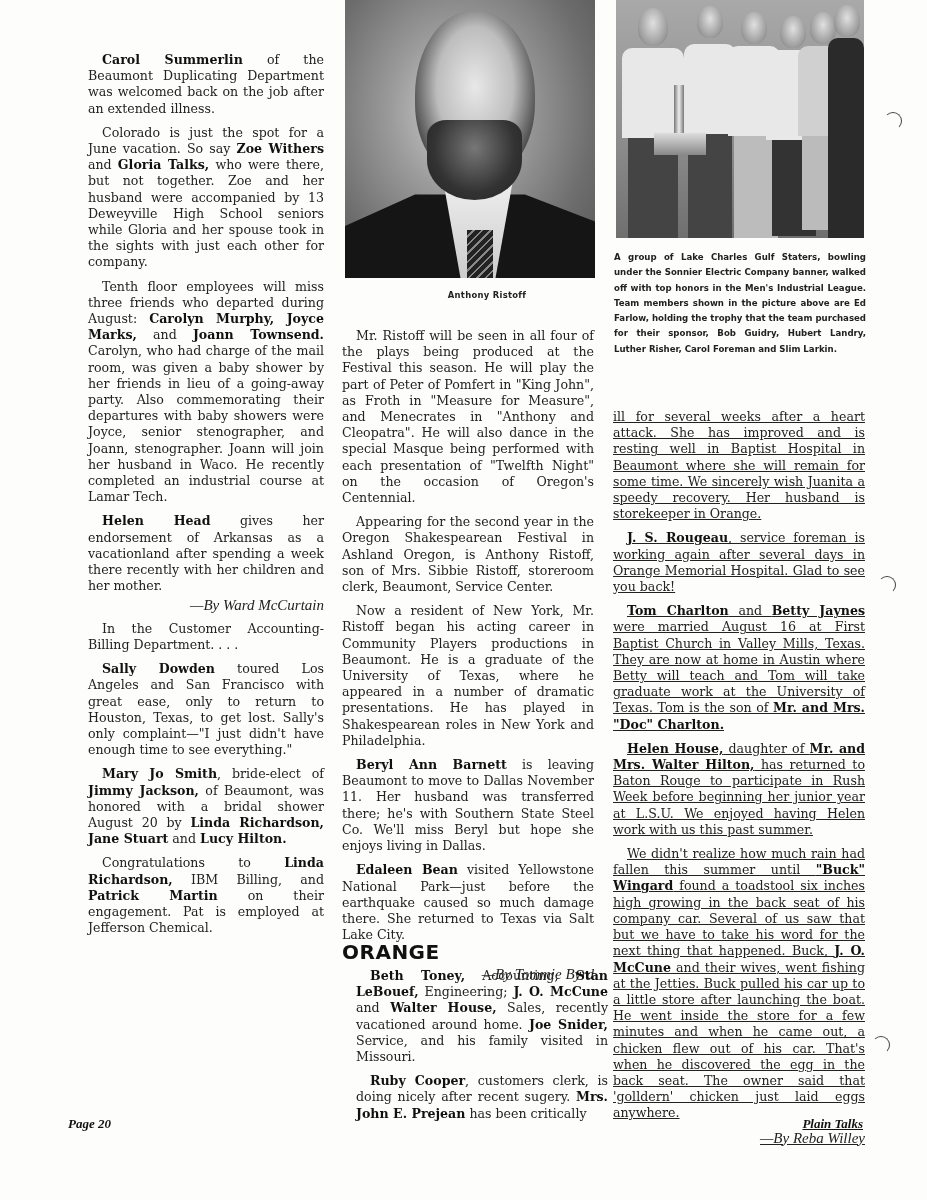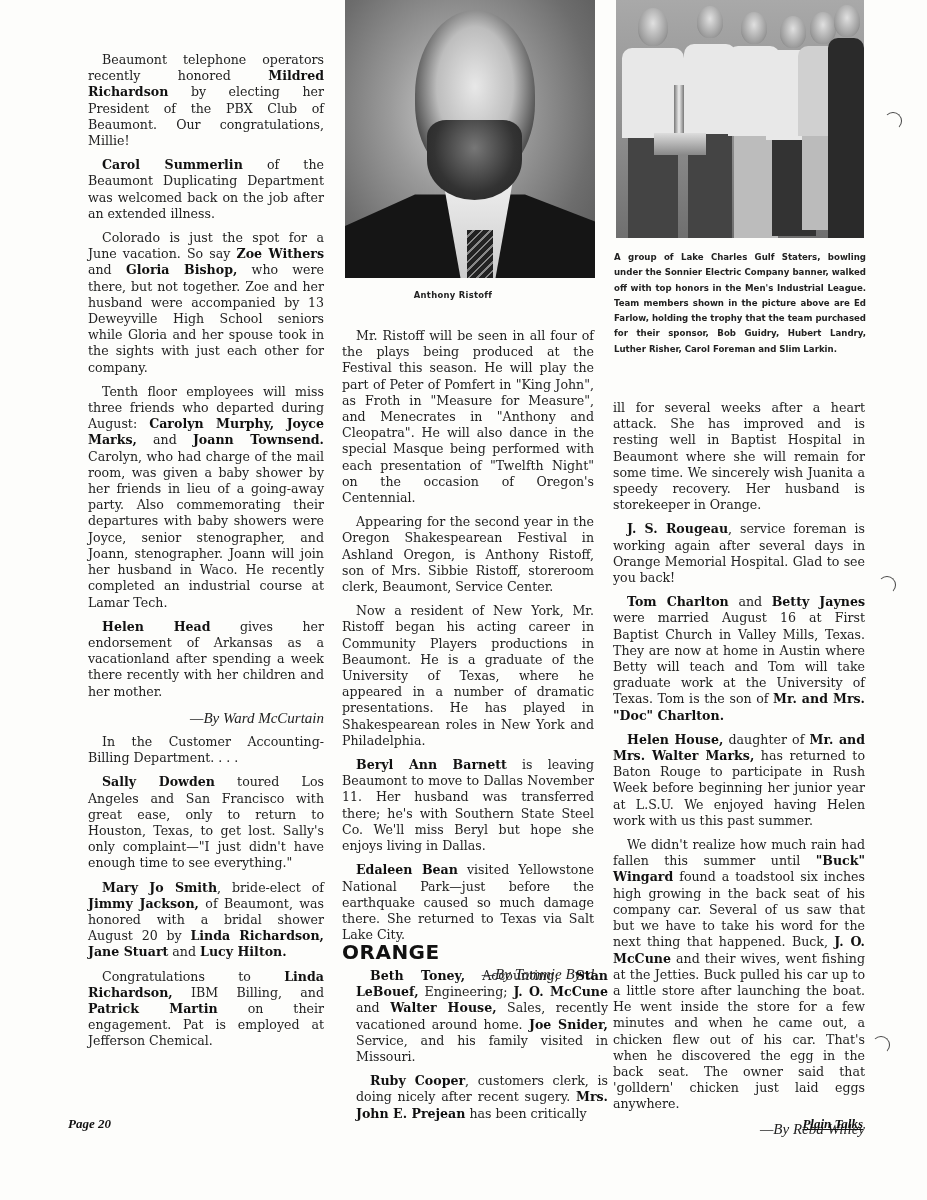--- a/index.html
+++ b/index.html
@@ -18,21 +18,21 @@
   .col p { margin: 0 0 8px 0; text-indent: 14px; }
   .col p.noindent { text-indent: 0; }
   .col b { font-weight: bold; color: #111; }
   .byline {
     text-align: right; font-style: italic; font-size: 15px;
     margin: 2px 0 10px 0; text-indent: 0 !important;
     font-family: "Liberation Serif", serif;
   }
   #col1 { left: 88px; top: 52px; width: 236px; }
   #col2 { left: 342px; top: 328px; width: 252px; }
-  #col3 { left: 613px; top: 400px; width: 252px; }
+  #col3 { left: 613px; top: 409px; width: 252px; text-decoration: underline; }
 
   .photo {
     position: absolute; background: #777; overflow: hidden;
   }
   #photo-ristoff { left: 345px; top: 0; width: 250px; height: 278px;
     background: radial-gradient(ellipse at 45% 40%, #cfcfcf 0%, #9a9a9a 35%, #6d6d6d 70%, #555 100%); }
   #photo-ristoff .head {
     position: absolute; left: 70px; top: 10px; width: 120px; height: 170px;
     border-radius: 50% 50% 45% 45%;
     background: radial-gradient(ellipse at 50% 45%, #e8e8e8 0%, #bdbdbd 45%, #3a3a3a 80%, #222 100%);
@@ -54,21 +54,21 @@
   }
   #photo-ristoff .tie {
     position: absolute; left: 122px; top: 230px; width: 26px; height: 48px;
     background: repeating-linear-gradient(135deg, #222 0 4px, #888 4px 6px);
   }
   .caption-center {
     position: absolute; font-family: "DejaVu Sans", sans-serif;
     font-weight: bold; font-size: 8.4px; letter-spacing: 0.3px;
     color: #222; text-align: center;
   }
-  #caption-ristoff { left: 328px; top: 290px; width: 250px; }
+  #caption-ristoff { left: 362px; top: 290px; width: 250px; }
 
   #photo-team { left: 616px; top: 0; width: 248px; height: 238px;
     background: linear-gradient(#a9a9a9, #8c8c8c 60%, #6f6f6f); }
   .person {
     position: absolute; bottom: 0;
   }
   .person .ph { position: absolute; width: 26px; height: 32px; border-radius: 50% 50% 45% 45%;
     background: radial-gradient(ellipse at 50% 40%, #e0e0e0, #9a9a9a 70%, #555); }
   .person .pb { position: absolute; width: 52px; height: 90px; border-radius: 10px 10px 0 0; background: #e8e8e8; }
   .person .pl { position: absolute; width: 44px; height: 120px; background: #444; }
@@ -100,25 +100,24 @@
 
   .binder-mark {
     position: absolute; width: 16px; height: 16px; border: 1.5px solid #444;
     border-radius: 50%; border-bottom-color: transparent; border-left-color: transparent;
   }
 </style>
 </head>
 <body>
 
 <div class="col" id="col1">
-  <p><span>Beaumont telephone operators recently honored </span><b>Mildred Richardson</b><span> by electing her President of the PBX Club of Beaumont. Our congratulations, Millie!</span></p>
   <p><b>Carol Summerlin</b><span> of the Beaumont Duplicating Department was welcomed back on the job after an extended illness.</span></p>
-  <p><span>Colorado is just the spot for a June vacation. So say </span><b>Zoe Withers</b><span> and </span><b>Gloria Bishop,</b><span> who were there, but not together. Zoe and her husband were accompanied by 13 Deweyville High School seniors while Gloria and her spouse took in the sights with just each other for company.</span></p>
+  <p><span>Colorado is just the spot for a June vacation. So say </span><b>Zoe Withers</b><span> and </span><b>Gloria Talks,</b><span> who were there, but not together. Zoe and her husband were accompanied by 13 Deweyville High School seniors while Gloria and her spouse took in the sights with just each other for company.</span></p>
   <p><span>Tenth floor employees will miss three friends who departed during August: </span><b>Carolyn Murphy, Joyce Marks,</b><span> and </span><b>Joann Townsend.</b><span> Carolyn, who had charge of the mail room, was given a baby shower by her friends in lieu of a going-away party. Also commemorating their departures with baby showers were Joyce, senior stenographer, and Joann, stenographer. Joann will join her husband in Waco. He recently completed an industrial course at Lamar Tech.</span></p>
-  <p style="margin-bottom:10px"><b>Helen Head</b><span> gives her endorsement of Arkansas as a vacationland after spending a week there recently with her children and her mother.</span></p>
+  <p style="margin-bottom:2px"><b>Helen Head</b><span> gives her endorsement of Arkansas as a vacationland after spending a week there recently with her children and her mother.</span></p>
   <p class="byline">—By Ward McCurtain</p>
   <p>In the Customer Accounting-Billing Department. . . .</p>
   <p><b>Sally Dowden</b><span> toured Los Angeles and San Francisco with great ease, only to return to Houston, Texas, to get lost. Sally's only complaint—"I just didn't have enough time to see everything."</span></p>
   <p><b>Mary Jo Smith</b><span>, bride-elect of </span><b>Jimmy Jackson,</b><span> of Beaumont, was honored with a bridal shower August 20 by </span><b>Linda Richardson, Jane Stuart</b><span> and </span><b>Lucy Hilton.</b></p>
   <p><span>Congratulations to </span><b>Linda Richardson,</b><span> IBM Billing, and </span><b>Patrick Martin</b><span> on their engagement. Pat is employed at Jefferson Chemical.</span></p>
 
 </div>
 
 <div class="photo" id="photo-ristoff">
   <div class="suit"></div>
@@ -179,21 +178,21 @@
 
 <div class="col" id="col2b">
   <p><b>Beth Toney,</b><span> Accounting; </span><b>Stan LeBouef,</b><span> Engineering; </span><b>J. O. McCune</b><span> and </span><b>Walter House,</b><span> Sales, recently vacationed around home. </span><b>Joe Snider,</b><span> Service, and his family visited in Missouri.</span></p>
   <p><b>Ruby Cooper</b><span>, customers clerk, is doing nicely after recent sugery. </span><b>Mrs. John E. Prejean</b><span> has been critically</span></p>
 </div>
 
 <div class="col" id="col3">
   <p class="noindent">ill for several weeks after a heart attack. She has improved and is resting well in Baptist Hospital in Beaumont where she will remain for some time. We sincerely wish Juanita a speedy recovery. Her husband is storekeeper in Orange.</p>
   <p><b>J. S. Rougeau</b><span>, service foreman is working again after several days in Orange Memorial Hospital. Glad to see you back!</span></p>
   <p><b>Tom Charlton</b><span> and </span><b>Betty Jaynes</b><span> were married August 16 at First Baptist Church in Valley Mills, Texas. They are now at home in Austin where Betty will teach and Tom will take graduate work at the University of Texas. Tom is the son of </span><b>Mr. and Mrs. "Doc" Charlton.</b></p>
-  <p><b>Helen House,</b><span> daughter of </span><b>Mr. and Mrs. Walter Marks,</b><span> has returned to Baton Rouge to participate in Rush Week before beginning her junior year at L.S.U. We enjoyed having Helen work with us this past summer.</span></p>
+  <p><b>Helen House,</b><span> daughter of </span><b>Mr. and Mrs. Walter Hilton,</b><span> has returned to Baton Rouge to participate in Rush Week before beginning her junior year at L.S.U. We enjoyed having Helen work with us this past summer.</span></p>
   <p><span>We didn't realize how much rain had fallen this summer until </span><b>"Buck" Wingard</b><span> found a toadstool six inches high growing in the back seat of his company car. Several of us saw that but we have to take his word for the next thing that happened. Buck, </span><b>J. O. McCune</b><span> and their wives, went fishing at the Jetties. Buck pulled his car up to a little store after launching the boat. He went inside the store for a few minutes and when he came out, a chicken flew out of his car. That's when he discovered the egg in the back seat. The owner said that 'golldern' chicken just laid eggs anywhere.</span></p>
   <p class="byline" style="margin-top:0">—By Reba Willey</p>
 </div>
 
 <div class="footer" id="footer-left">Page 20</div>
 <div class="footer" id="footer-right">Plain Talks</div>
 
 <div class="binder-mark" style="left:884px;top:112px"></div>
 <div class="binder-mark" style="left:878px;top:576px"></div>
 <div class="binder-mark" style="left:872px;top:1036px"></div>

